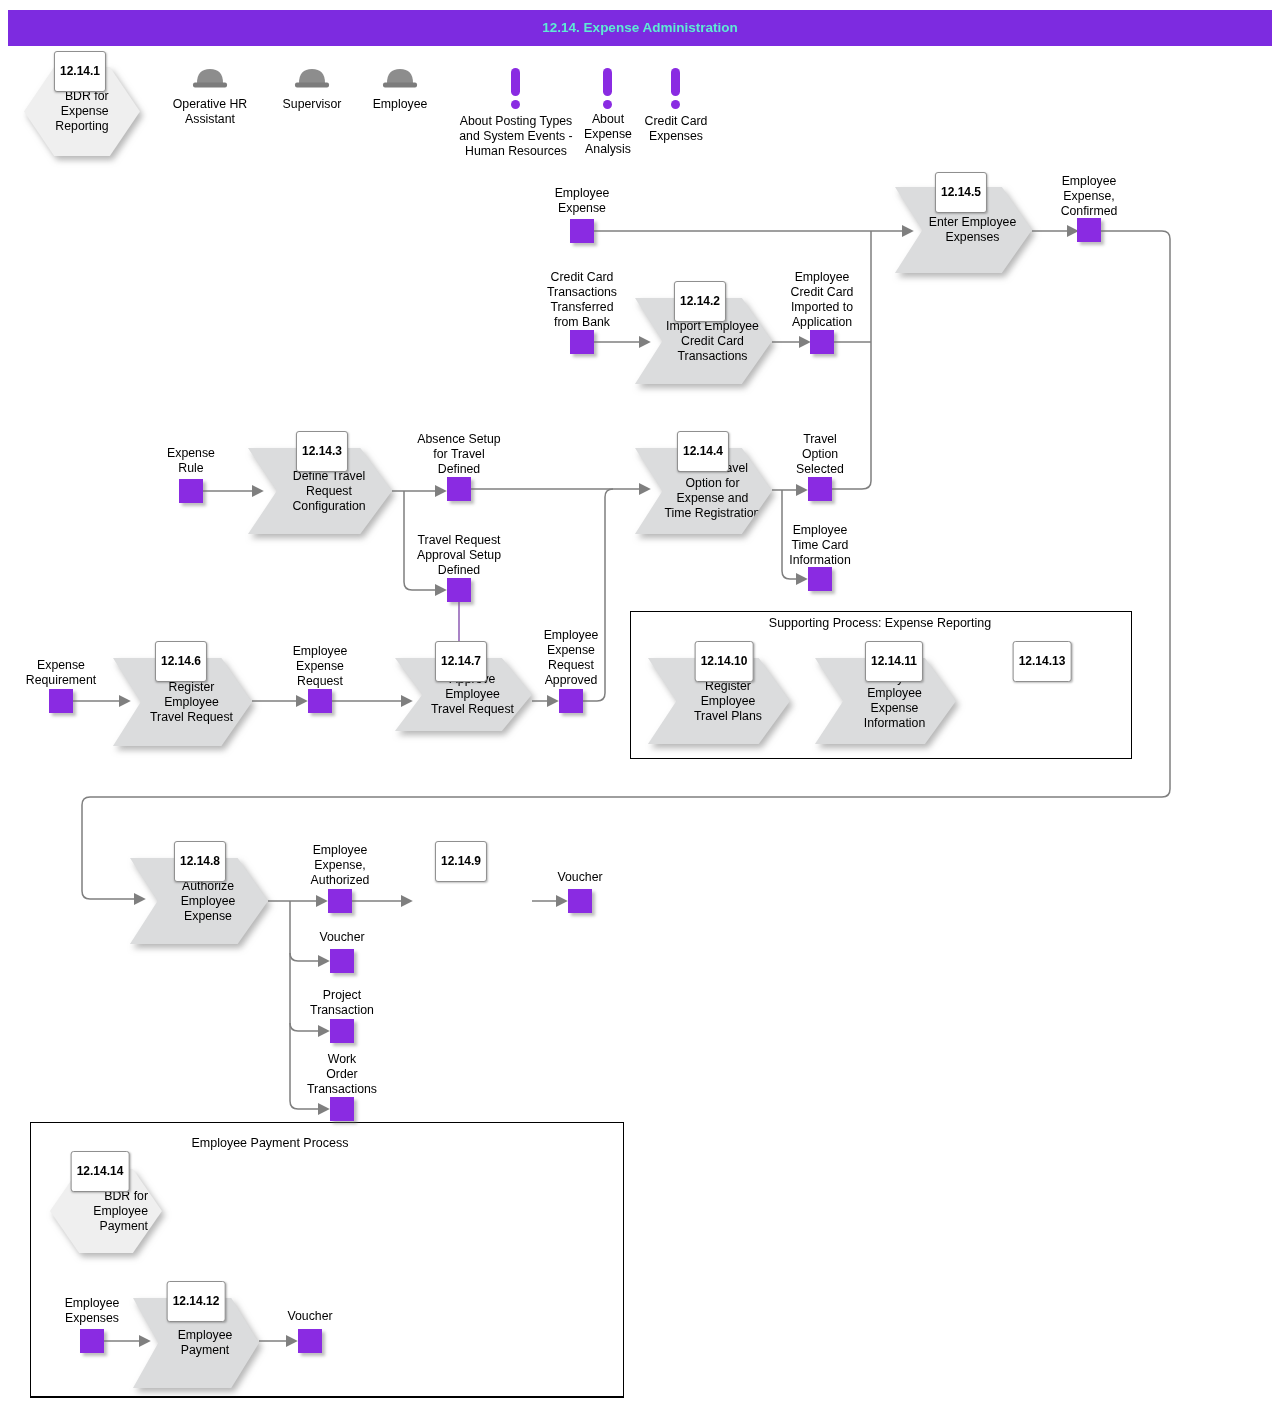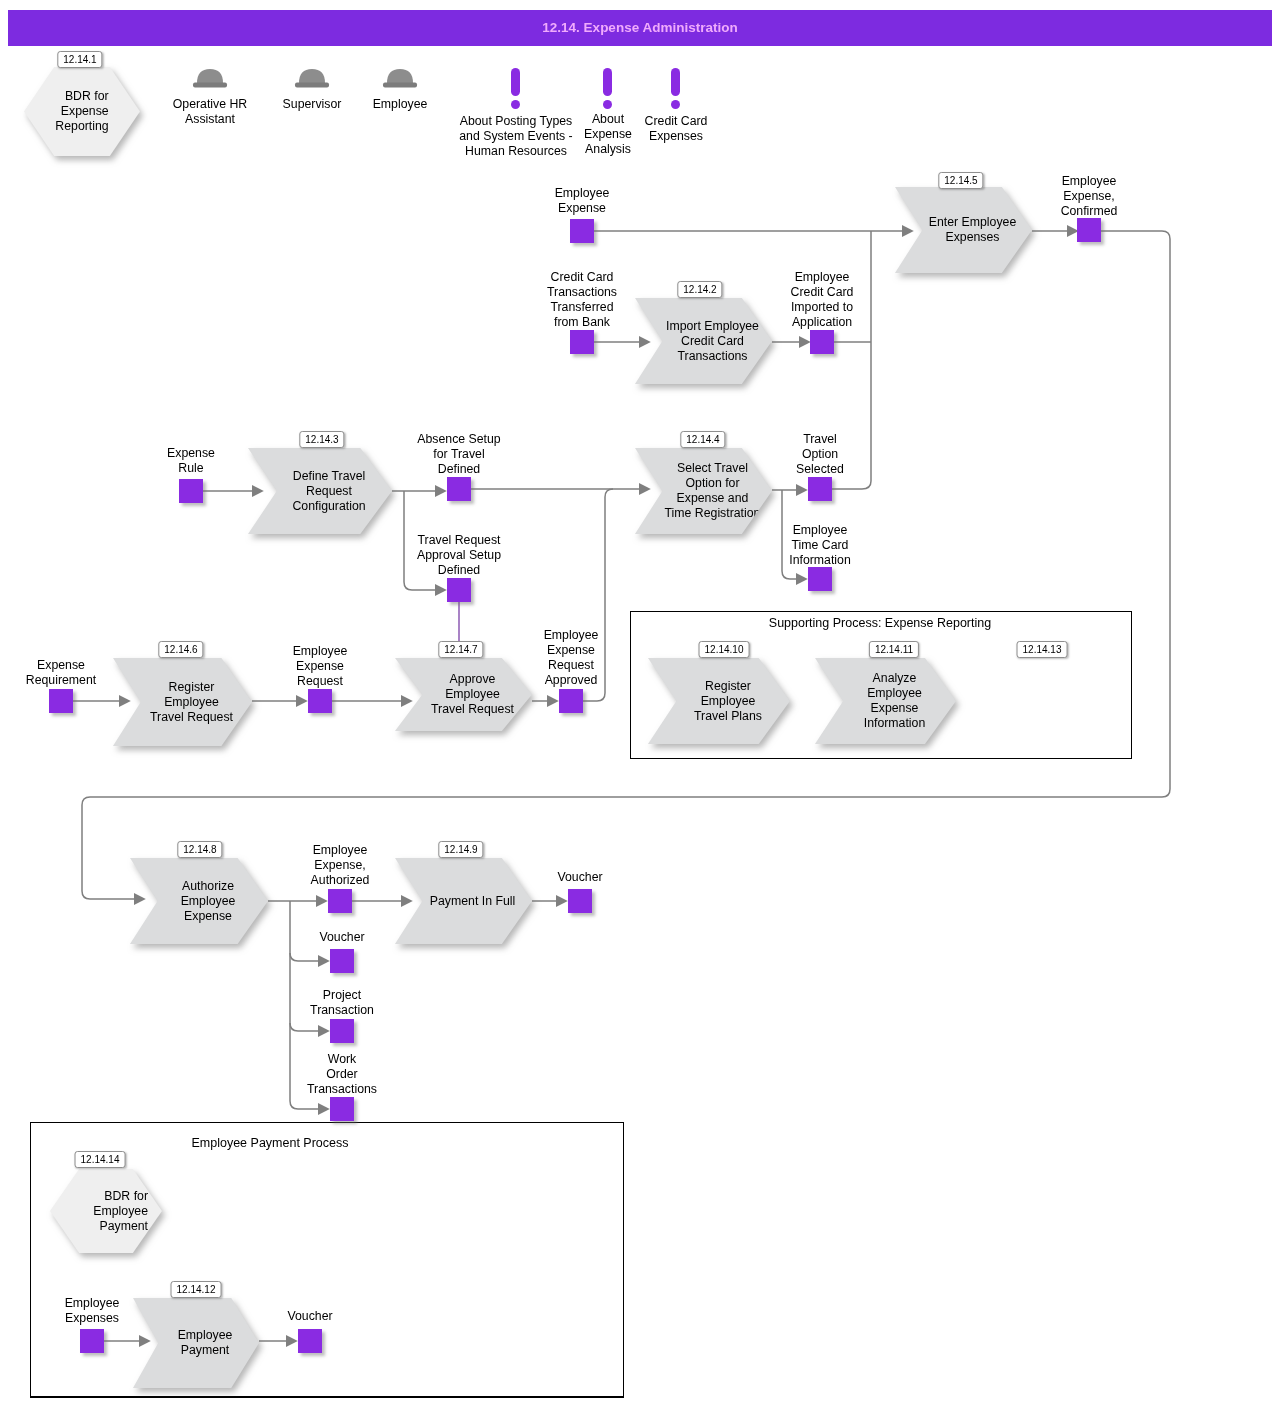--- a/index.html
+++ b/index.html
@@ -1,26 +1,26 @@
 <!DOCTYPE html>
 <html><head>
 <meta charset="utf-8">
 <style>
   html,body{margin:0;padding:0;background:#fff;}
   .canvas{position:relative;width:1280px;height:1410px;background:#fff;overflow:hidden;
           font-family:"Liberation Sans",sans-serif;color:#000;}
   .titlebar{position:absolute;left:8px;top:10px;width:1264px;height:36px;background:#7d2be0;
-            color:#f0abfc;font-size:13.5px;font-weight:bold;text-align:center;line-height:36px;z-index:4;}
+            color:#5eead4;font-size:13.5px;font-weight:bold;text-align:center;line-height:36px;z-index:4;}
   .wires{position:absolute;left:0;top:0;z-index:1;}
   .sq{position:absolute;width:24px;height:24px;background:#8a2be2;z-index:3;
       box-shadow:3px 3px 3px rgba(110,110,110,.45);}
   .lbl{position:absolute;text-align:center;font-size:12.3px;line-height:15px;
        white-space:pre-line;z-index:4;}
   .badge{position:absolute;transform:translateX(-50%);background:#fff;border:1px solid #8f8f8f;
-         border-radius:3px;padding:0 5px;font-size:10px;font-weight:normal;line-height:15px;
+         border-radius:3px;padding:12px 5px;font-size:12px;font-weight:bold;line-height:15px;
          box-shadow:1px 1px 2px rgba(0,0,0,.25);z-index:5;white-space:nowrap;}
   .chevw{position:absolute;filter:drop-shadow(3px 4px 3px rgba(110,110,110,.5));z-index:2;}
   .chev{width:100%;height:100%;background:#dbdcdd;
         clip-path:polygon(0% 0%,78% 0%,100% 50%,78% 100%,0% 100%,20% 50%);
         display:flex;align-items:center;justify-content:center;text-align:center;
         font-size:12.3px;line-height:15px;white-space:pre-line;
         padding:0 8px 0 26px;box-sizing:border-box;}
   .hexw{position:absolute;filter:drop-shadow(3px 4px 3px rgba(110,110,110,.5));z-index:2;}
   .hex{width:100%;height:100%;background:#efefef;
        clip-path:polygon(26% 0,74% 0,100% 50%,74% 100%,26% 100%,0 50%);
@@ -207,23 +207,20 @@
   <div class="badge" style="left:1042px;top:641px;">12.14.13</div>
 
   <div class="badge" style="left:200px;top:841px;">12.14.8</div>
   <div class="chevw" style="left:130px;top:858px;width:138px;height:86px;">
     <div class="chev">Authorize
 Employee
 Expense</div>
   </div>
 
   <div class="badge" style="left:461px;top:841px;">12.14.9</div>
-  <div class="chevw" style="left:395px;top:858px;width:137px;height:86px;">
-    <div class="chev">Payment In Full</div>
-  </div>
 
   <div class="badge" style="left:196px;top:1281px;">12.14.12</div>
   <div class="chevw" style="left:133px;top:1298px;width:126px;height:90px;">
     <div class="chev">Employee
 Payment</div>
   </div>
 
   <div class="lbl" style="left:522px;top:186px;width:120px;">Employee
 Expense</div>
   <div class="sq" style="left:570px;top:219px;"></div>

